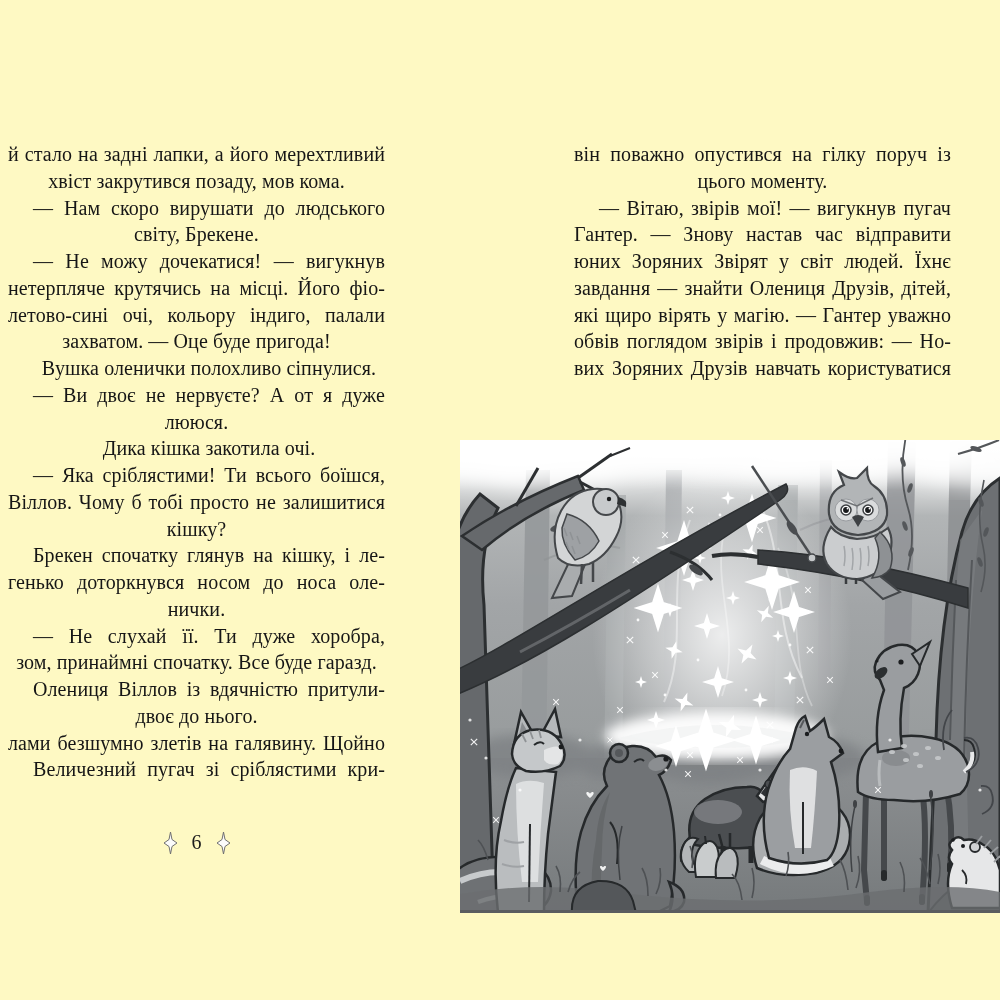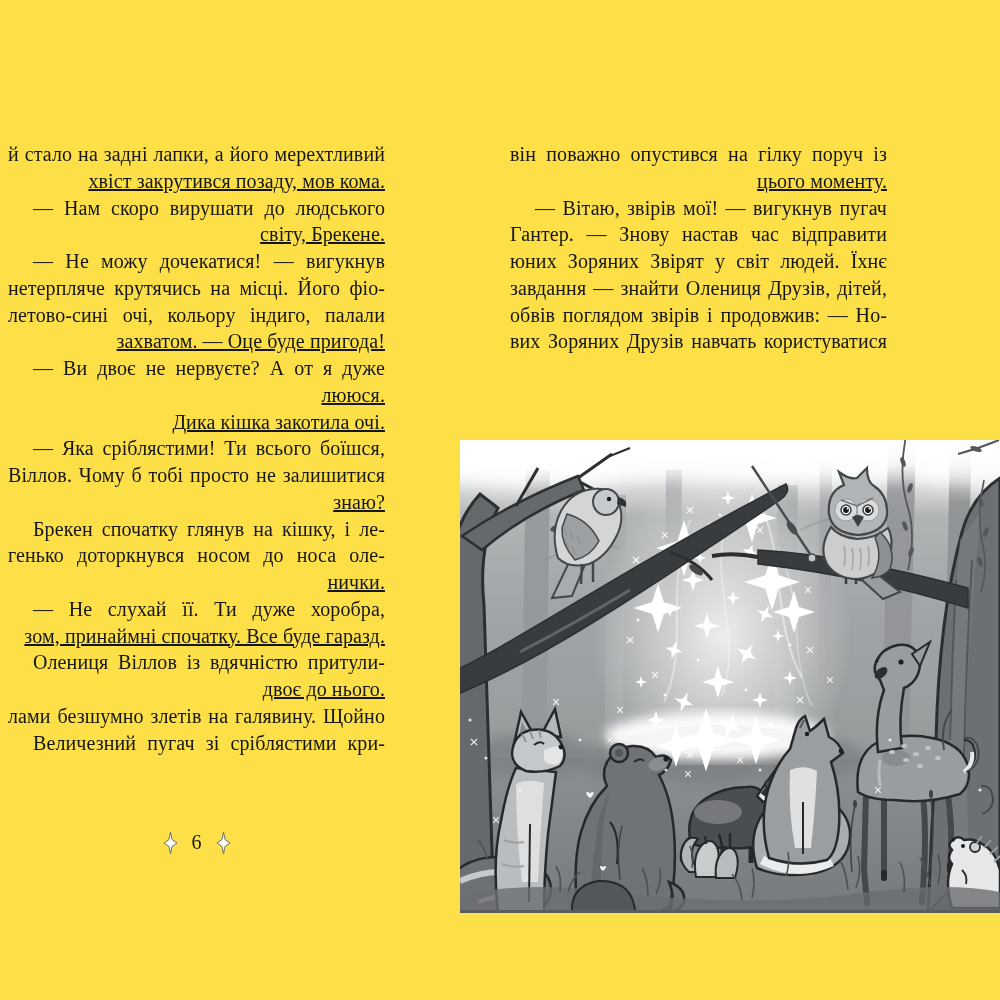--- a/index.html
+++ b/index.html
@@ -1,23 +1,23 @@
 <!DOCTYPE html>
 <html><head>
 <meta charset="utf-8">
 <style>
   html,body{margin:0;padding:0;background:#ffffff;}
   body{width:1000px;height:1000px;font-family:"Liberation Serif",serif;color:#161616;}
-  .spread{position:relative;width:1000px;height:1000px;overflow:hidden;background:#fde047;}
+  .spread{position:relative;width:1000px;height:1000px;overflow:hidden;background:#fef9c3;}
   .page-text{position:absolute;width:377px;font-size:20px;letter-spacing:.1px;}
   #left-text{left:8px;top:141px;}
-  #right-text{left:510px;top:141px;}
+  #right-text{left:574px;top:141px;}
   .line{line-height:26.75px;height:26.75px;overflow:hidden;}
   .j{text-align:justify;text-align-last:justify;}
-  .l{text-align:right;text-decoration:underline;}
+  .l{text-align:center;}
   .ind{text-indent:25px;}
   .pagenum-row{position:absolute;left:8px;top:831px;width:377px;display:flex;align-items:center;justify-content:center;gap:15px;}
   .pagenum{font-size:20px;color:#1c1c1c;}
   .sparkle{width:13px;height:22px;display:block;}
   .illustration{position:absolute;left:460px;top:440px;width:540px;height:473px;overflow:hidden;margin:0;}
   .illustration svg{display:block;}
 </style>
 </head>
 <body>
 
@@ -25,26 +25,27 @@
 
   <section class="page-text" id="left-text">
       <div class="line j">й стало на задні лапки, а його мерехтливий</div>
       <div class="line l">хвіст закрутився позаду, мов кома.</div>
       <div class="line j ind">— Нам скоро вирушати до людського</div>
       <div class="line l">світу, Брекене.</div>
       <div class="line j ind">— Не можу дочекатися! — вигукнув лис,</div>
       <div class="line j">нетерпляче крутячись на місці. Його фіо-</div>
       <div class="line j">летово-сині очі, кольору індиго, палали</div>
       <div class="line l">захватом. — Оце буде пригода!</div>
+      <div class="line l ind">Вушка оленички полохливо сіпнулися.</div>
       <div class="line j ind">— Ви двоє не нервуєте? А от я дуже хви-</div>
       <div class="line l">лююся.</div>
       <div class="line l ind">Дика кішка закотила очі.</div>
       <div class="line j ind">— Яка сріблястими! Ти всього боїшся,</div>
       <div class="line j">Віллов. Чому б тобі просто не залишитися</div>
-      <div class="line l">знаю?</div>
+      <div class="line l">кішку?</div>
       <div class="line j ind">Брекен спочатку глянув на кішку, і ле-</div>
       <div class="line j">генько доторкнувся носом до носа оле-</div>
       <div class="line l">нички.</div>
       <div class="line j ind">— Не слухай її. Ти дуже хоробра, Віллов.</div>
       <div class="line l">зом, принаймні спочатку. Все буде гаразд.</div>
       <div class="line j ind">Олениця Віллов із вдячністю притули-</div>
       <div class="line l">двоє до нього.</div>
       <div class="line j">лами безшумно злетів на галявину. Щойно</div>
       <div class="line j ind">Величезний пугач зі сріблястими кри-</div>
     </section>
@@ -59,20 +60,21 @@
     </svg>
   </div>
 
   <section class="page-text" id="right-text">
       <div class="line j">він поважно опустився на гілку поруч із</div>
       <div class="line l">цього моменту.</div>
       <div class="line j ind">— Вітаю, звірів мої! — вигукнув пугач</div>
       <div class="line j">Гантер. — Знову настав час відправити</div>
       <div class="line j">юних Зоряних Звірят у світ людей. Їхнє</div>
       <div class="line j">завдання — знайти Олениця Друзів, дітей,</div>
+      <div class="line j">які щиро вірять у магію. — Гантер уважно</div>
       <div class="line j">обвів поглядом звірів і продовжив: — Но-</div>
       <div class="line j">вих Зоряних Друзів навчать користуватися</div>
     </section>
 
   <figure class="illustration">
     <svg width="540" height="473" viewBox="0 0 540 473" xmlns="http://www.w3.org/2000/svg">
       <defs>
         <linearGradient id="bgG" x1="0" y1="0" x2="0" y2="1">
           <stop offset="0" stop-color="#ffffff"></stop>
             <stop offset="0.07" stop-color="#eceded"></stop>

